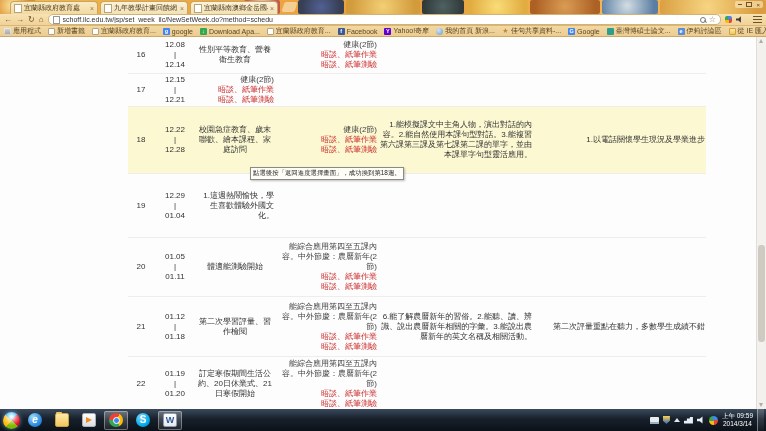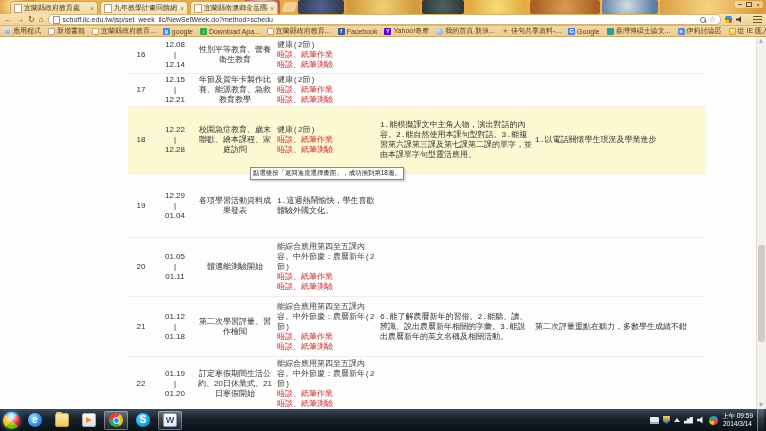--- a/index.html
+++ b/index.html
@@ -71,21 +71,21 @@
   .fav.folder{background:linear-gradient(#ffe9a8,#f2c55e);border:1px solid #caa23f;box-sizing:border-box;}
 
   
   .pagearea{position:absolute;left:0;top:37px;width:766px;height:372px;background:#fdfdfd;overflow:hidden;}
   .sched{position:absolute;left:128px;top:0;width:578px;font-size:8px;color:#333;}
   .row{display:grid;grid-template-columns:26px 36px 78px 100px 152px 170px;column-gap:3px;
     align-items:center;border-bottom:1px solid #f1ecec;box-sizing:border-box;padding:1px 0;line-height:10px;}
   .row.hl{background:#fcf9d2;}
   .c-week,.c-dates,.c-subject{text-align:center;}
   .c-dates div{line-height:10px;}
-  .c-plan,.c-content,.c-notes{text-align:left;font-family:Liberation Mono, monospace;}
+  .c-plan,.c-content,.c-notes{text-align:right;}
   .red{color:#cc3333;}
   .plan-black{color:#444;}
   .sched .row:nth-child(1){min-height:37px;}
   .sched .row:nth-child(2){min-height:28px;}
   .sched .row:nth-child(3){min-height:67px;}
   .sched .row:nth-child(4){min-height:64px;}
   .sched .row:nth-child(5){min-height:59px;}
   .sched .row:nth-child(6){min-height:60px;}
   .sched .row:nth-child(7){min-height:54px;}
   .tooltip{position:absolute;left:250px;top:130px;height:11px;z-index:6;
@@ -285,21 +285,20 @@
     <div class="c-notes"></div>
   </div>
 
   <div class="row">
     <div class="c-week">17</div>
     <div class="c-dates">
       <div class="f-d1">12.15</div>
       <div class="f-ds">|</div>
       <div class="f-d2">12.21</div>
     </div>
-    <div class="c-subject">年節及賀年卡製作比賽、能源教育、急救教育教學</div>
     <div class="c-plan">
       <div class="plan-black f-plan">健康(2節)</div>
       <div class="red f-a1">晤談、紙筆作業</div>
       <div class="red f-a2">晤談、紙筆測驗</div>
     </div>
     <div class="c-content"></div>
     <div class="c-notes"></div>
   </div>
 
   <div class="row hl">
@@ -319,21 +318,20 @@
     <div class="c-notes">1.以電話關懷學生現況及學業進步</div>
   </div>
 
   <div class="row">
     <div class="c-week">19</div>
     <div class="c-dates">
       <div class="f-d1">12.29</div>
       <div class="f-ds">|</div>
       <div class="f-d2">01.04</div>
     </div>
-    <div class="c-subject">各項學習活動資料成果發表</div>
     <div class="c-notes">1.這週熱鬧愉快，學生喜歡體驗外國文化。</div>
   </div>
 
   <div class="row">
     <div class="c-week">20</div>
     <div class="c-dates">
       <div class="f-d1">01.05</div>
       <div class="f-ds">|</div>
       <div class="f-d2">01.11</div>
     </div>

